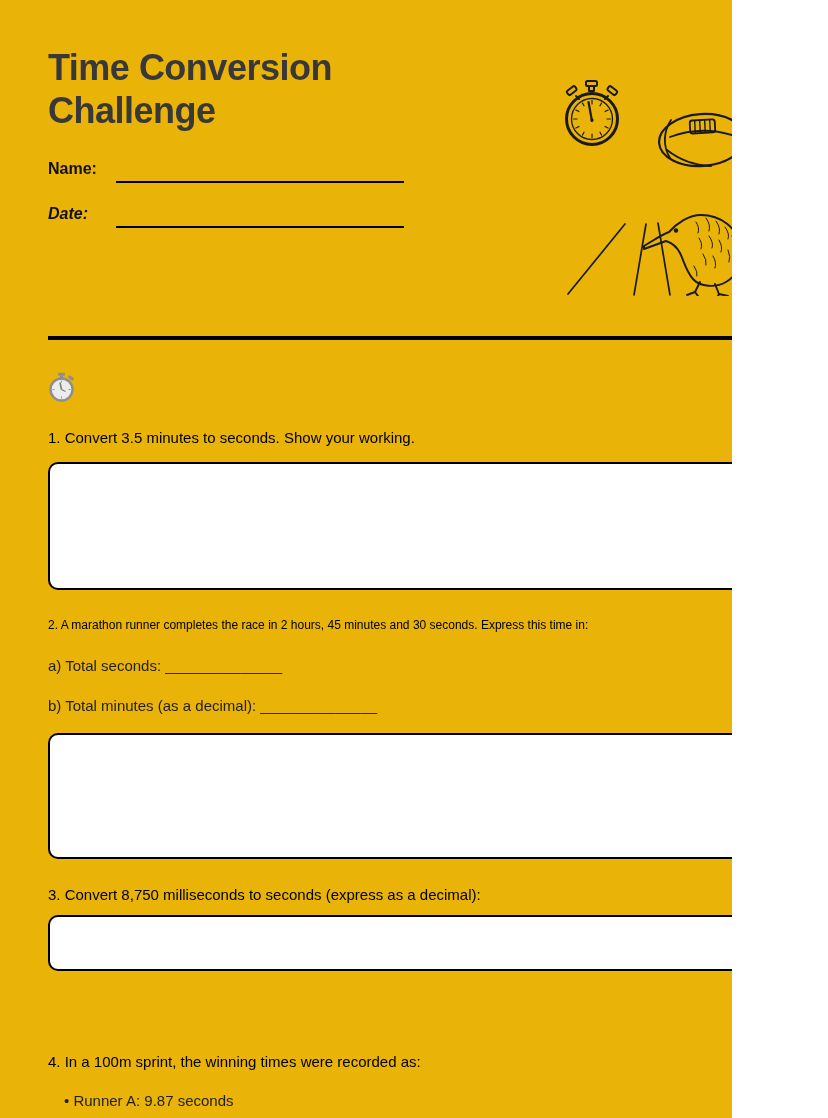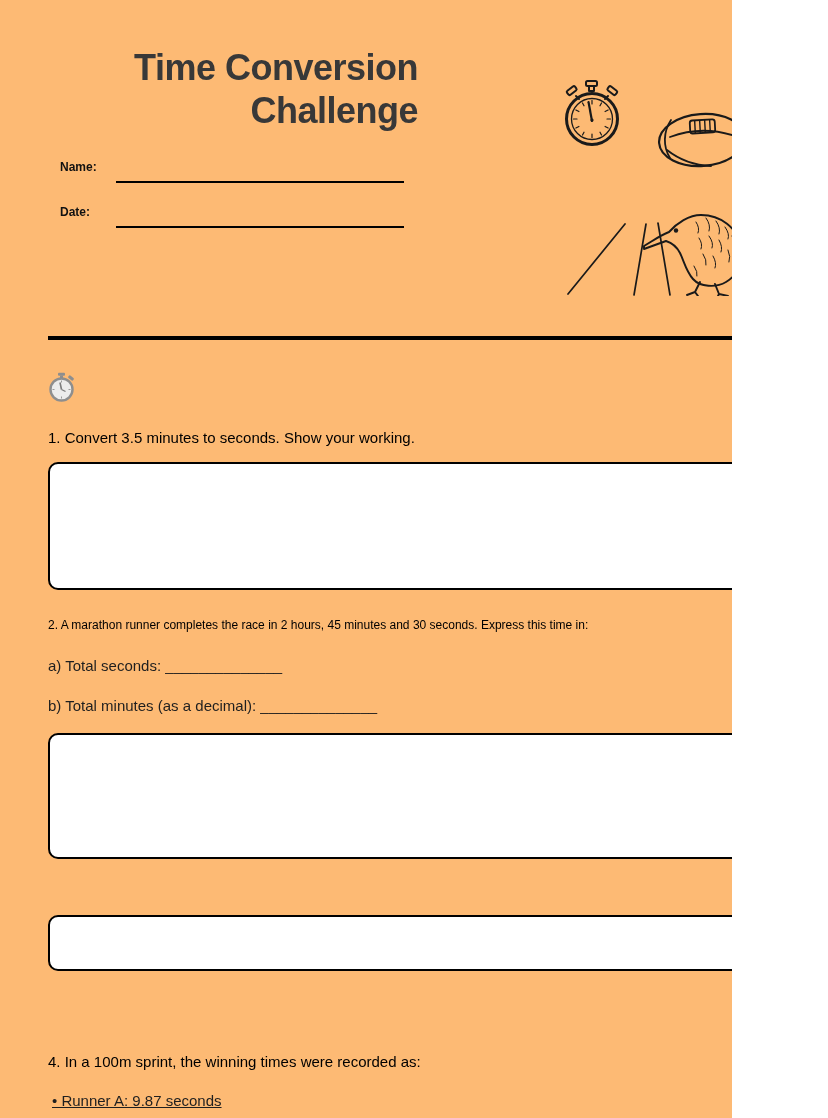--- a/index.html
+++ b/index.html
@@ -1,32 +1,31 @@
 <!DOCTYPE html>
 <html><head>
 <meta charset="utf-8">
 <style>
   * { margin:0; padding:0; box-sizing:border-box; }
   html,body { background:#fff; }
   .page {
     position:relative;
     width:732px; height:1118px;
-    background:#fdba74;
+    background:#eab308;
     font-family:"Liberation Sans", sans-serif;
     color:#111;
     overflow:hidden;
-    text-align:right;
   }
   .abs { position:absolute; }
   .doc-title {
     left:48px; top:46px; width:370px;
     font-size:36px; font-weight:bold; line-height:43px;
     color:#383838; letter-spacing:-0.5px;
   }
-  .field-label { font-size:12px; font-weight:bold; color:#111;margin-left:12px; }
+  .field-label { font-size:16px; font-weight:bold; color:#111; }
   .write-line { height:0; border-top:2px solid #000; }
   .divider { left:48px; width:731px; height:4px; background:#000; }
   .part-heading {
     left:48px; display:flex; align-items:center; gap:11px;
     font-size:23px; font-weight:bold; color:#383838; letter-spacing:-0.2px;
   }
   .question { font-size:15px; font-weight:normal; color:#000; white-space:nowrap; }
   .question.tight { font-size:12px; }
   .subline { font-size:15px; font-weight:normal; color:#1f1f1f; white-space:nowrap; }
   .bullet-line { font-size:15px; color:#1f1f1f; white-space:nowrap; }
@@ -121,21 +120,21 @@
       <path d="M180,46 q3,7 1,12"></path>
       <path d="M155,50 q4,6 3,11"></path>
       <path d="M165,52 q4,7 2,12"></path>
       <path d="M146,62 q4,6 3,10"></path>
     </g>
   </svg>
 
   <div class="abs field-label" style="left:48px; top:160px;">Name:</div>
   <div class="abs write-line" style="left:116px; top:181px; width:288px;"></div>
 
-  <div class="abs field-label" style="left:48px; top:205px;">Date:</div>
+  <div class="abs field-label" style="left:48px; top:205px;font-style:italic;">Date:</div>
   <div class="abs write-line" style="left:116px; top:226px; width:288px;"></div>
 
   <div class="abs divider" style="top:336px;"></div>
 
   <div class="abs part-heading" style="top:372px;">
     <svg width="27" height="30" viewBox="0 0 27 30">
       <rect x="10" y="0.8" width="7" height="3" rx="1" fill="#8e8e8e"></rect>
       <rect x="12" y="3.5" width="3" height="3" fill="#8e8e8e"></rect>
       <g transform="rotate(38 23 6)">
           <rect x="20" y="4.5" width="6" height="3" rx="1" fill="#8e8e8e"></rect>
@@ -159,19 +158,20 @@
   <div class="abs subline" style="left:48px; top:657px;">
     <span>a) Total seconds:</span>
     <span>______________</span>
   </div>
   <div class="abs subline" style="left:48px; top:697px;">
     <span>b) Total minutes (as a decimal):</span>
     <span>______________</span>
   </div>
   <div class="abs answer-box" style="top:733px; height:126px;"></div>
 
+  <div class="abs question" style="left:48px; top:886px;">3. Convert 8,750 milliseconds to seconds (express as a decimal):</div>
   <div class="abs answer-box" style="top:915px; height:56px;"></div>
 
 
   <div class="abs question" style="left:48px; top:1053px;">4. In a 100m sprint, the winning times were recorded as:</div>
-  <div class="abs bullet-line" style="left:52px; top:1092px;text-decoration:underline;">• Runner A: 9.87 seconds</div>
+  <div class="abs bullet-line" style="left:64px; top:1092px;">• Runner A: 9.87 seconds</div>
 
 </div>
 
 </body></html>

